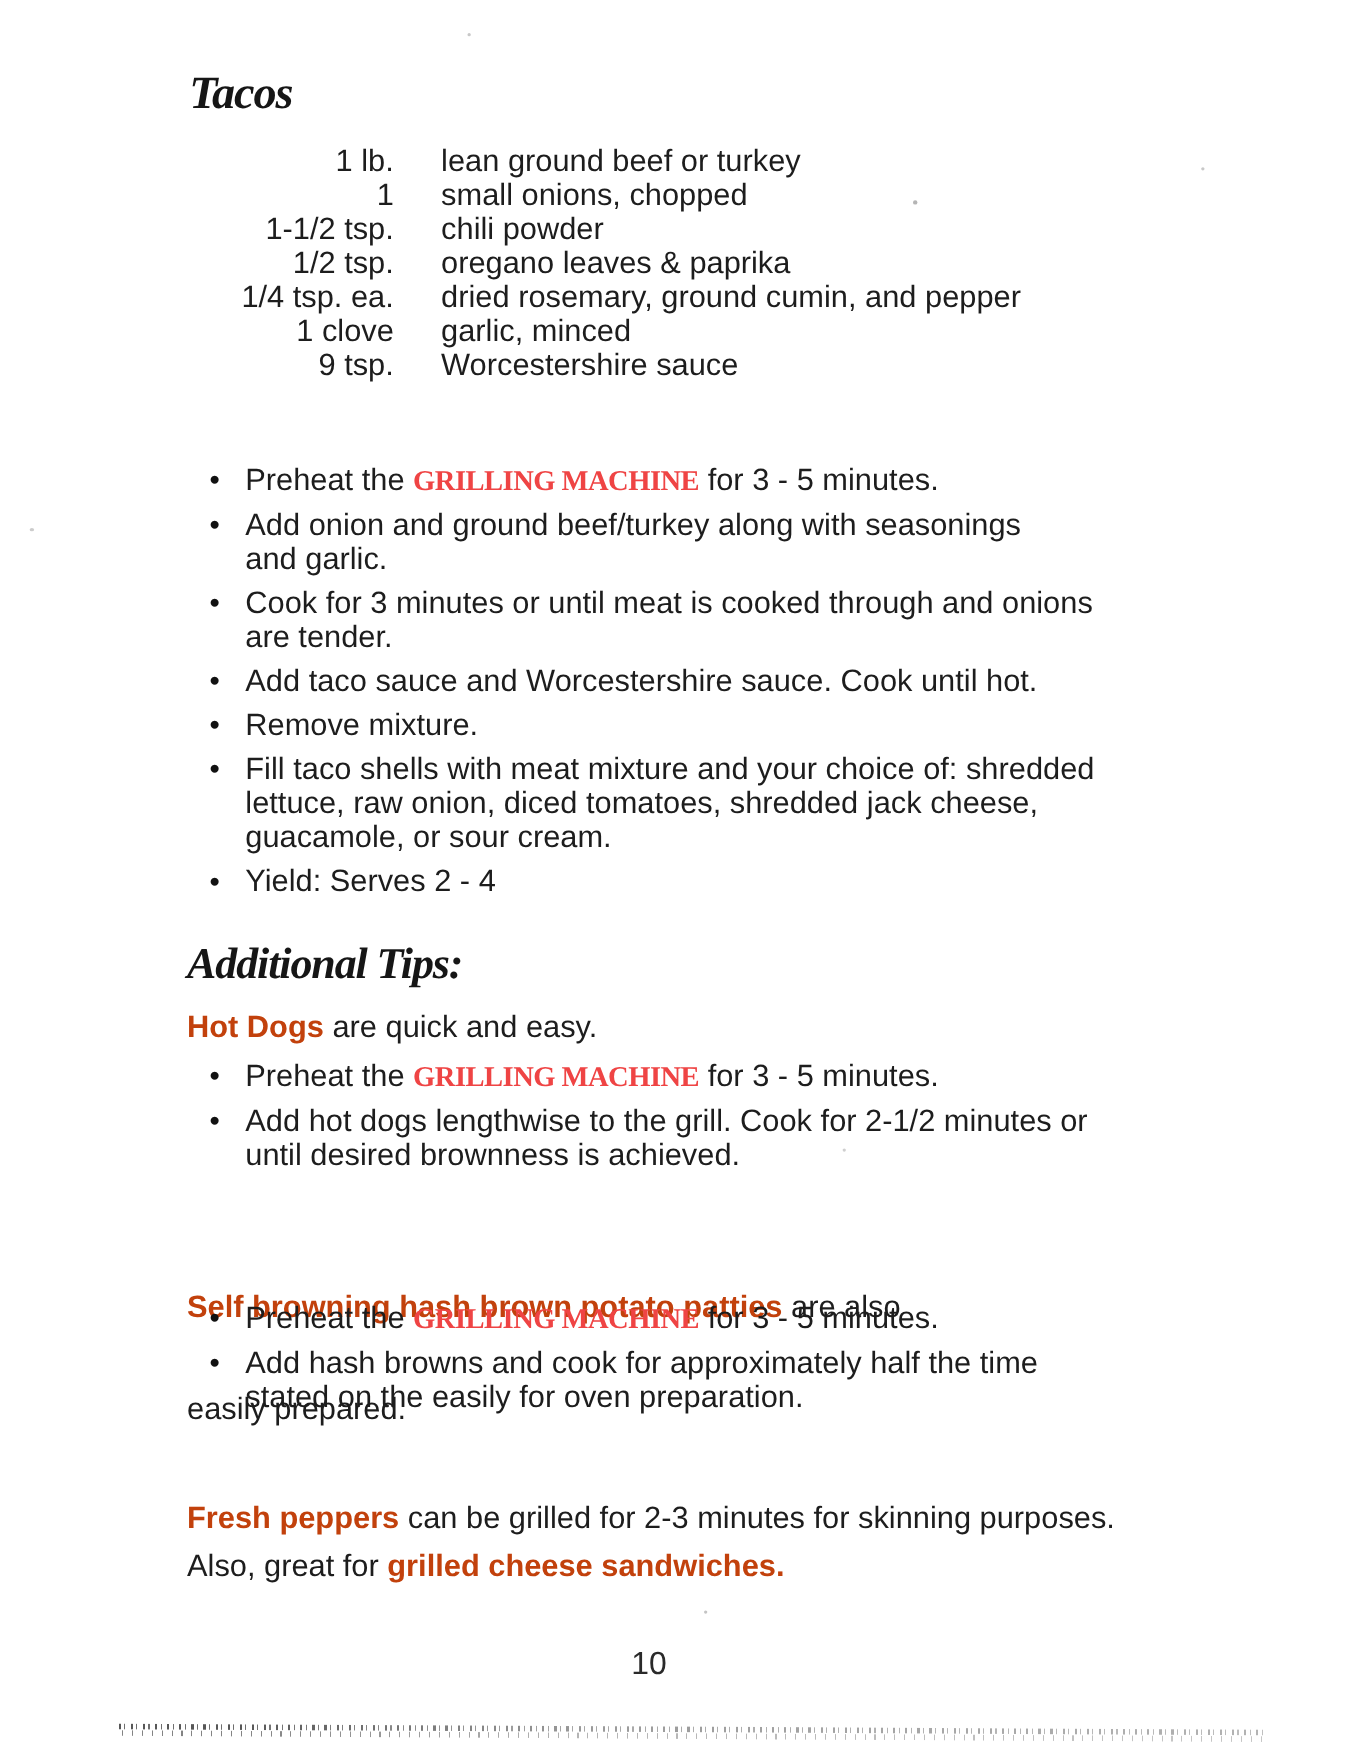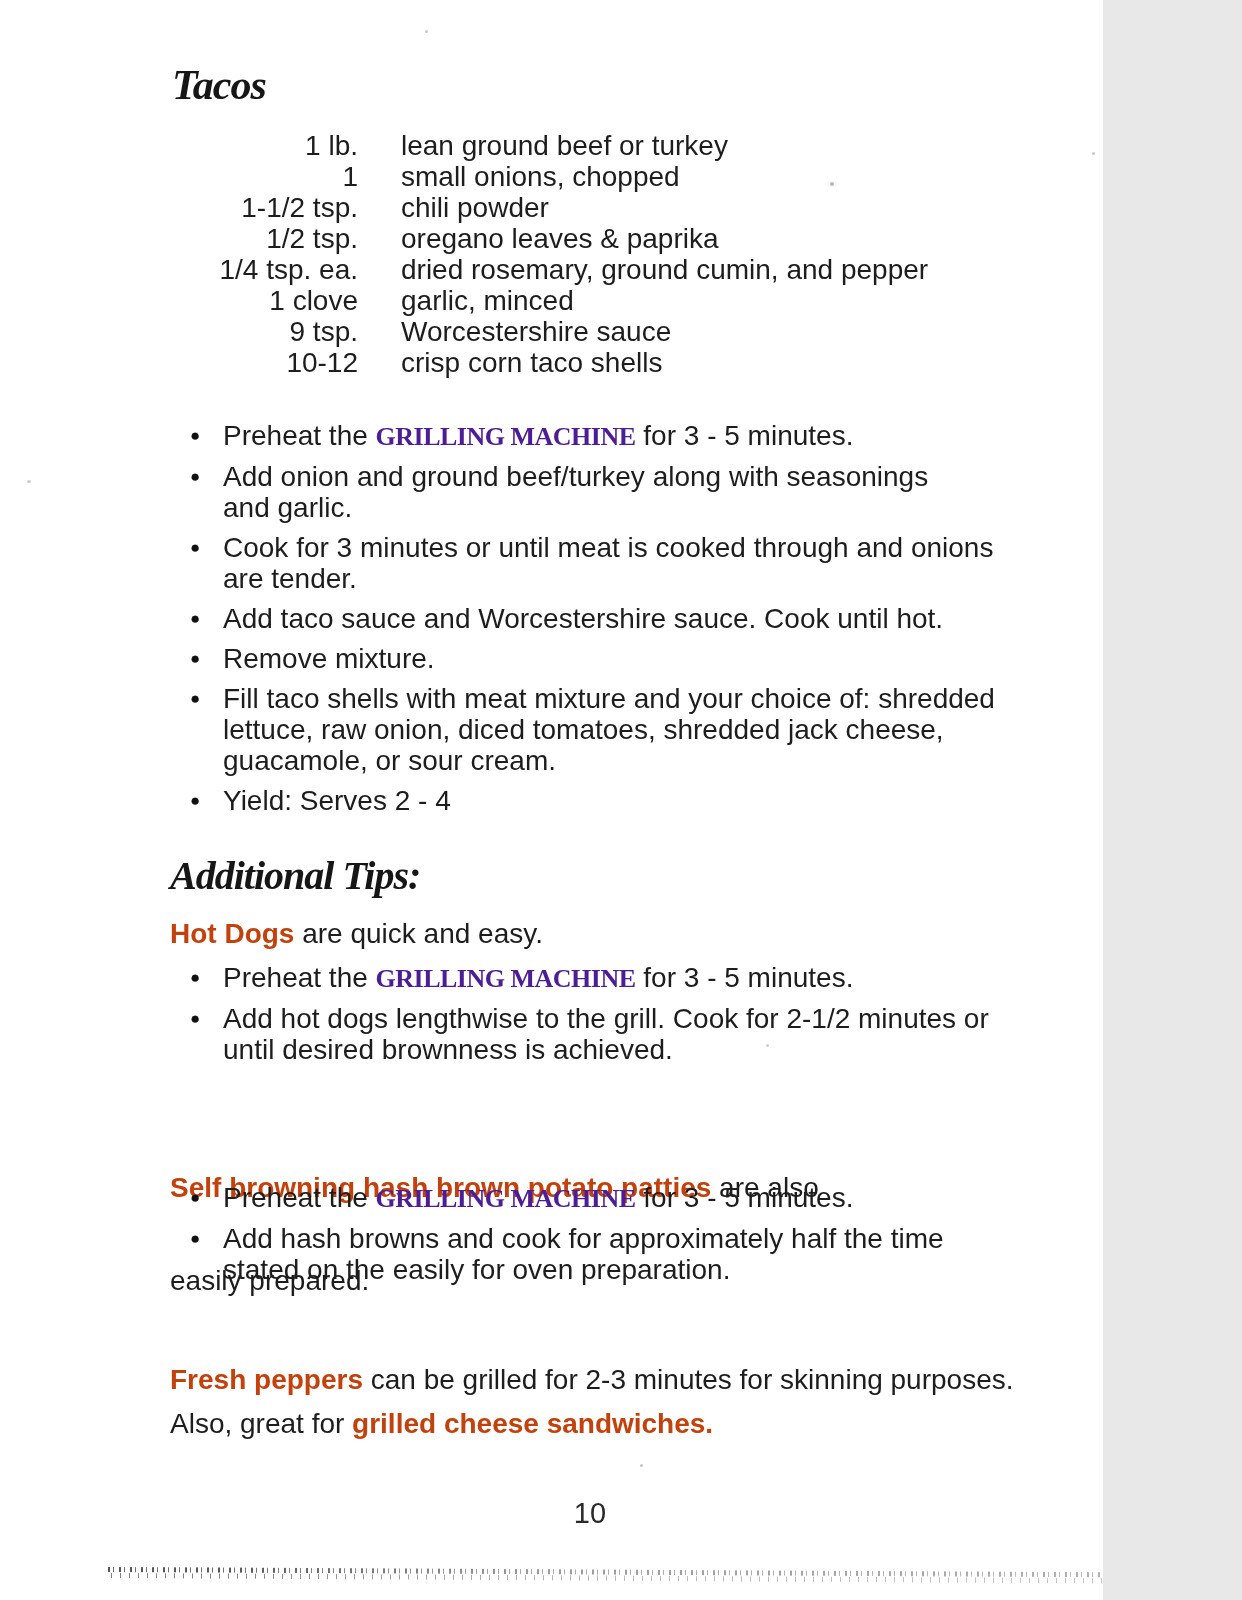--- a/index.html
+++ b/index.html
@@ -1,17 +1,17 @@
 <!DOCTYPE html>
 <html><head>
 <meta charset="utf-8">
 <style>
   html,body{margin:0;padding:0;background:#e8e8e8;}
   .sheet{
-    position:relative;width:1103px;height:1600px;background:#ffffff;
+    position:relative;width:1242px;height:1600px;background:#ffffff;
     overflow:hidden;color:#1d1d1d;
     font-family:"Liberation Sans","DejaVu Sans",sans-serif;
     font-size:28px;line-height:31px;
   }
   .abs{position:absolute;}
   .sec-title{
     font-family:"Liberation Serif","DejaVu Serif",serif;
     font-style:italic;font-weight:bold;line-height:1.1;
     letter-spacing:-1px;color:#161616;
   }
@@ -30,21 +30,21 @@
   .steps-hotdogs{top:962px;}
   .steps-hash{top:1182px;}
   .step{display:flex;margin-bottom:9px;}
   .dot{
     width:33px;flex:0 0 33px;font-size:17px;line-height:31px;
     color:#111;
   }
   .stext .line{white-space:pre;}
   .brand{
     font-family:"Liberation Serif","DejaVu Serif",serif;
-    font-weight:bold;font-size:26px;letter-spacing:-0.5px;color:#4c1d95;
+    font-weight:bold;font-size:26px;letter-spacing:-0.5px;color:#ef4444;
   }
   .b{font-weight:bold;color:#c2410c;}
 
   .intro{left:170px;white-space:pre;}
   .i-hotdogs{top:918px;}
   .i-hash{top:1110px;}
   .i-peppers{top:1328px;margin-top:36px;}
   .i-cheese{top:1408px;}
 
   .page-num{left:0;top:1498px;width:1180px;text-align:center;font-size:29px;color:#2a2a2a;}
@@ -99,24 +99,20 @@
       <span class="ing-item">dried rosemary, ground cumin, and pepper</span>
     </div>
     <div class="ing-row">
       <span class="ing-qty">1 clove</span>
       <span class="ing-item">garlic, minced</span>
     </div>
     <div class="ing-row">
       <span class="ing-qty">9 tsp.</span>
       <span class="ing-item">Worcestershire sauce</span>
     </div>
-    <div class="ing-row">
-      <span class="ing-qty">10-12</span>
-      <span class="ing-item">crisp corn taco shells</span>
-    </div>
   </div>
 
   <div class="abs steps steps-tacos">
     <div class="step">
       <span class="dot">●</span>
       <div class="stext">
         <div class="line"><span>Preheat the </span><span class="brand">GRILLING MACHINE</span><span> for 3 - 5 minutes.</span></div>
       </div>
     </div>
     <div class="step">

